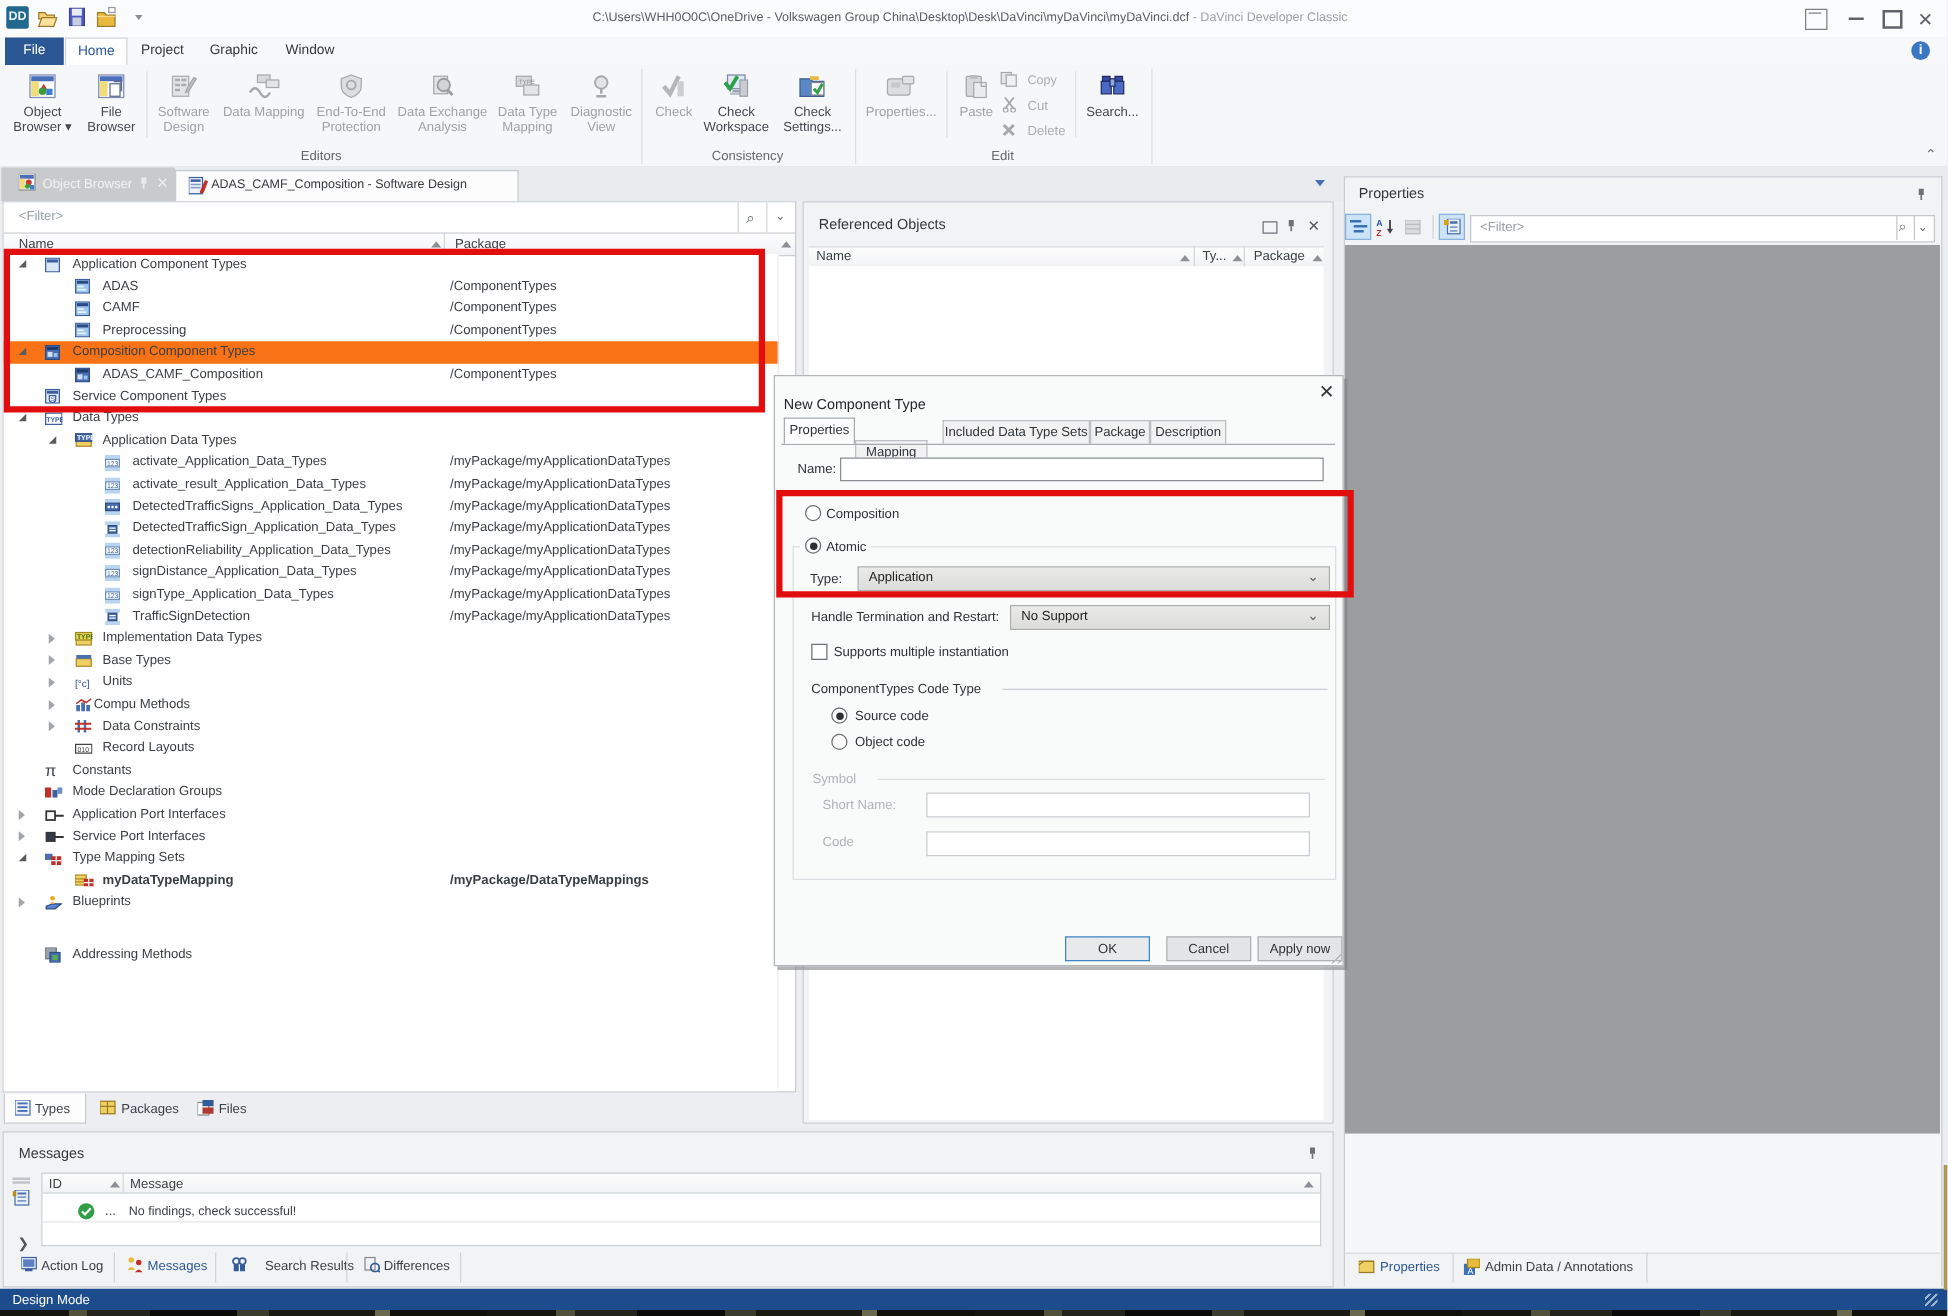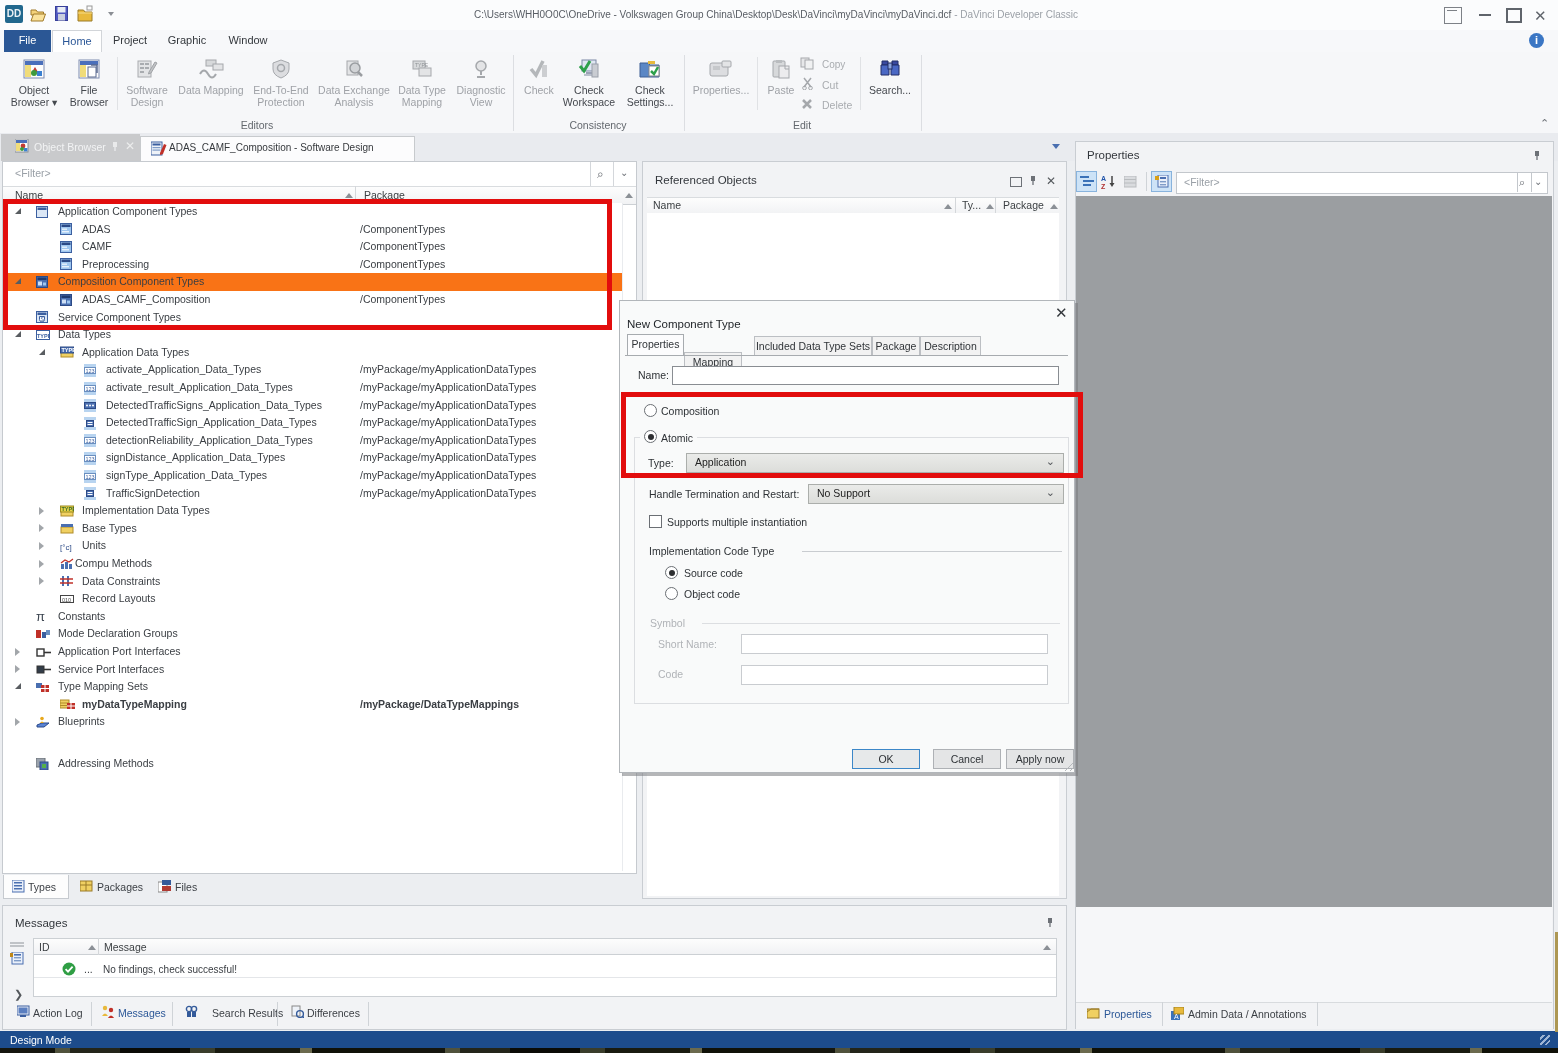--- a/index.html
+++ b/index.html
@@ -919,21 +919,21 @@
 
 <div class="dlab" style="left:649px;top:488px;">Handle Termination and Restart:</div>
 <div class="combo" style="left:808px;top:484px;width:254px;height:18px;">
     <span class="tx">No Support</span>
     <span class="ch">⌄</span>
   </div>
 
 <div class="abs" style="left:649px;top:515px;width:13px;height:13px;background:#fff;border:1px solid #6b6f74;box-sizing:border-box;"></div>
 <div class="dlab" style="left:667px;top:516px;">Supports multiple instantiation</div>
 
-<div class="dlab" style="left:649px;top:545px;">Implementation Code Type</div>
+<div class="dlab" style="left:649px;top:545px;">ComponentTypes Code Type</div>
 <div class="hr" style="left:802px;top:551px;width:260px;"></div>
 <div class="radio on" style="left:665px;top:566px;"></div>
 <div class="dlab" style="left:684px;top:567px;">Source code</div>
 <div class="radio" style="left:665px;top:587px;"></div>
 <div class="dlab" style="left:684px;top:588px;">Object code</div>
 
 <div class="dlab gray" style="left:650px;top:617px;">Symbol</div>
 <div class="hr" style="left:702px;top:623px;width:358px;background:#dcdee1;"></div>
 <div class="dlab gray" style="left:658px;top:638px;">Short Name:</div>
 <div class="inp" style="left:741px;top:634px;width:305px;height:18px;border-color:#c9ccd0;"></div>

